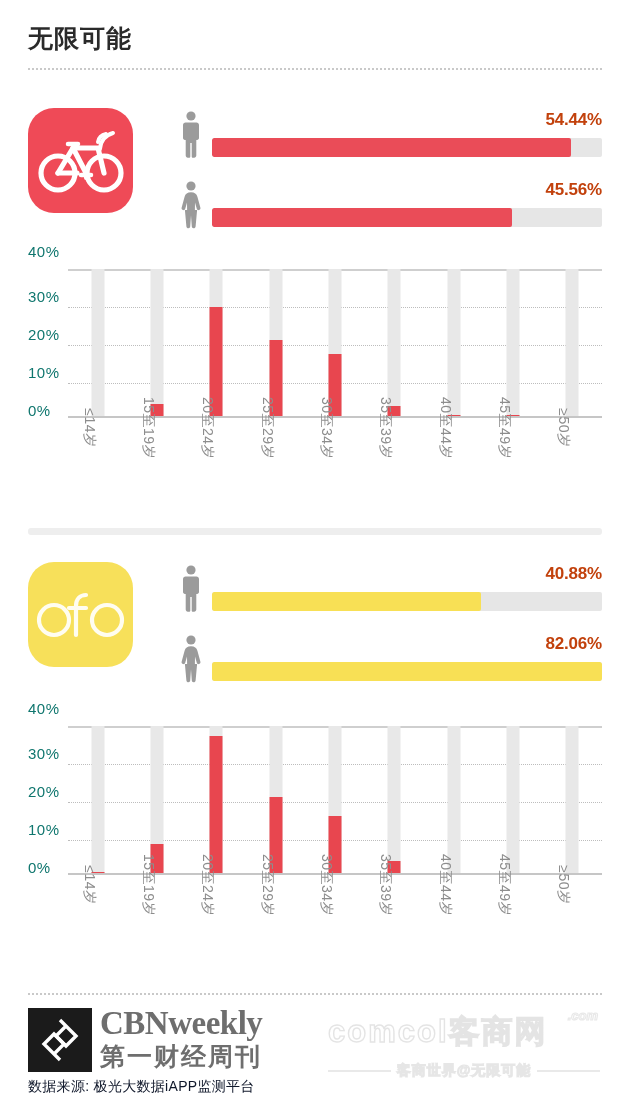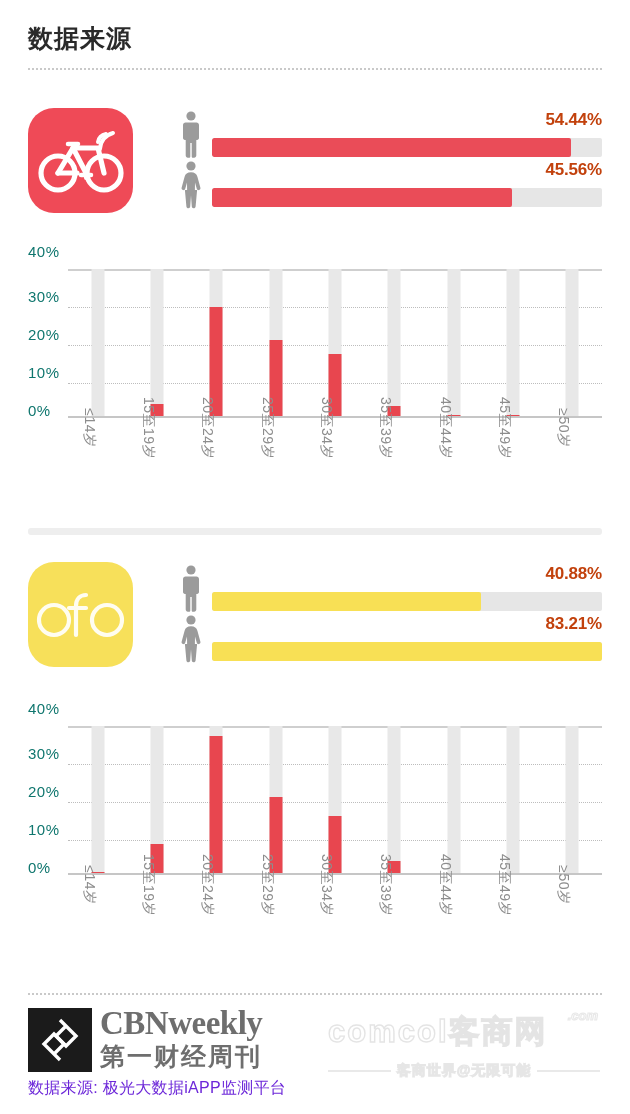--- a/index.html
+++ b/index.html
@@ -38,21 +38,21 @@
     position:absolute; left:28px; top:0;
     width:105px; height:105px; border-radius:26px;
     overflow:hidden;
   }
   .logo.mobike{background:#ef4a57;}
   .logo.ofo{background:#f7e05a;}
   .logo svg{display:block;width:105px;height:105px;}
 
   .gender-rows{position:absolute; left:178px; top:2px; width:424px;}
   .gender-row{position:relative; height:50px;}
-  .gender-row + .gender-row{margin-top:0;}
+  .gender-row + .gender-row{margin-top:20px;}
   .person-icon{
     position:absolute; left:0; top:0; width:26px; height:50px;
   }
   .person-icon svg{display:block;}
   .pct-label{
     position:absolute; right:0; top:0;
     font-size:17px; font-weight:bold; color:#c2410c;
     letter-spacing:-0.2px;
   }
   .track{
@@ -119,21 +119,21 @@
   .cbn-en{
     font-size:33px; font-weight:bold; color:#6e6e6e;
     letter-spacing:-0.5px; line-height:34px;
   }
   .cbn-cn{
     font-size:25px; font-weight:bold; color:#6e6e6e;
     letter-spacing:2px; line-height:30px; margin-top:2px;
   }
   .source{
     position:absolute; left:28px; top:78px;
-    font-size:16px; color:#6d28d9; letter-spacing:0.3px;
+    font-size:14px; color:#0f172a; letter-spacing:0.3px;
   }
 
   
   .watermark{
     position:absolute; left:328px; top:1012px; width:272px; height:92px;
     opacity:0.55; pointer-events:none;
   }
   .wm-main{
     font-size:31px; font-weight:bold; letter-spacing:2px;
     color:transparent;
@@ -155,21 +155,21 @@
     font-size:14px; font-weight:bold; letter-spacing:1px;
     color:transparent; -webkit-text-stroke:1.1px #d2d2d2;
     white-space:nowrap;
   }
 </style>
 </head>
 <body>
 
 <div class="page">
 
-  <div class="page-title">数据来源</div>
+  <div class="page-title">无限可能</div>
   <div class="dash-rule rule-top"></div>
 
   <div class="brand-block" style="top:108px;height:112px;">
     <div class="logo mobike">
       <svg viewBox="0 0 105 105" xmlns="http://www.w3.org/2000/svg">
         <g fill="none" stroke="#ffffff" stroke-width="5.2" stroke-linecap="round">
           <circle cx="30" cy="65" r="17"></circle>
           <circle cx="76" cy="65" r="17"></circle>
           <path d="M30 65 L45 40 L70 40 L76 65" stroke-linejoin="round"></path>
           <path d="M45 40 L58 65"></path>
@@ -330,21 +330,21 @@
         </div>
       </div>
 
       <div class="gender-row">
         <div class="person-icon">
           <svg width="26" height="50" viewBox="0 0 26 50" xmlns="http://www.w3.org/2000/svg">
             <circle cx="13" cy="6" r="4.6" fill="#9b9b9b"></circle>
             <path d="M13 12.3c3.6 0 5.6 1.6 6.4 4.4l3 11c.3 1.2-.4 2.2-1.5 2.4-1 .2-1.9-.4-2.2-1.5l-1.7-6.1-.1 7.4h2.2l-1.5 16.6c-.1 1.1-.9 1.8-2 1.8-1 0-1.7-.7-1.8-1.7l-.8-11.3-.8 11.3c-.1 1-.8 1.7-1.8 1.7-1.1 0-1.9-.7-2-1.8L6.9 29.9h2.2l-.1-7.4-1.7 6.1c-.3 1.1-1.2 1.7-2.2 1.5-1.1-.2-1.8-1.2-1.5-2.4l3-11c.8-2.8 2.8-4.4 6.4-4.4z" fill="#9b9b9b"></path>
           </svg>
         </div>
-        <div class="pct-label">83.21%</div>
+        <div class="pct-label">82.06%</div>
         <div class="track">
           <div class="fill yellow" style="width:100%"></div>
         </div>
       </div>
 
     </div>
   </div>
 
   <div class="chart" style="top:700px;">
     <div class="chart-inner">

